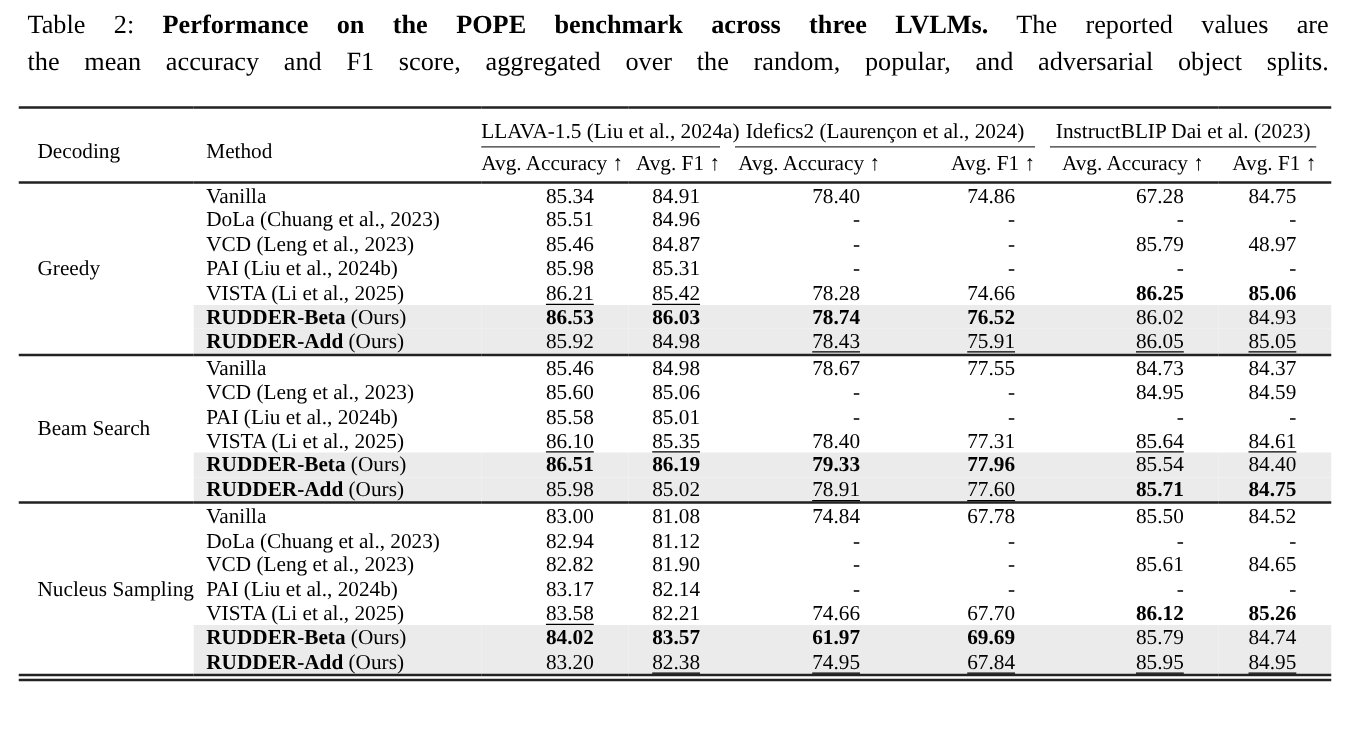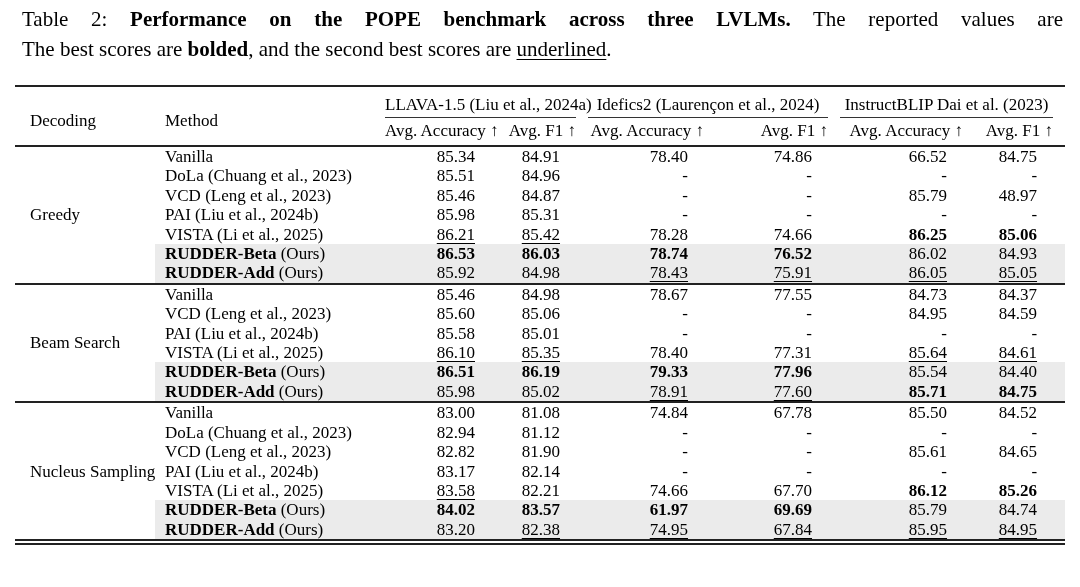--- a/index.html
+++ b/index.html
@@ -49,21 +49,21 @@
   .v-bold { font-weight: bold; }
   .v-underline { text-decoration: underline; text-underline-offset: 2.5px; text-decoration-thickness: 1px; }
 
   .bottom-rule { height: 2px; background: var(--rule); margin-top: 2px; }
 </style>
 </head>
 <body>
 
 <div class="caption" id="caption">
     <div class="cap-line flush"><span>Table 2: </span><span class="cap-bold">Performance on the POPE benchmark across three LVLMs.</span><span> The reported values are</span></div>
-    <div class="cap-line"><span>The best scores are </span><span class="cap-bold">bolded</span><span>, and the second best scores are </span><span class="cap-underline">underlined</span><span>.</span></div>
+    <div class="cap-line flush"><span>the mean accuracy and F1 score, aggregated over the random, popular, and adversarial object splits.</span></div>
   </div>
 
 <div class="tablewrap">
   <table id="results-table">
     <colgroup>
       <col style="width:140px">
       <col style="width:230px">
       <col style="width:118px">
       <col style="width:85px">
       <col style="width:128px">
@@ -95,21 +95,21 @@
       </tr>
     </thead>
   <tbody>
         <tr>
           <td rowspan="7" class="decoding-cell">Greedy</td>
           <td class="method-cell">Vanilla</td>
           <td class="val-cell"><span>85.34</span></td>
           <td class="val-cell"><span>84.91</span></td>
           <td class="val-cell"><span>78.40</span></td>
           <td class="val-cell"><span>74.86</span></td>
-          <td class="val-cell"><span>66.52</span></td>
+          <td class="val-cell"><span>67.28</span></td>
           <td class="val-cell"><span>84.75</span></td>
         </tr>
         <tr>
           <td class="method-cell">DoLa (Chuang et al., 2023)</td>
           <td class="val-cell"><span>85.51</span></td>
           <td class="val-cell"><span>84.96</span></td>
           <td class="val-cell"><span>-</span></td>
           <td class="val-cell"><span>-</span></td>
           <td class="val-cell"><span>-</span></td>
           <td class="val-cell"><span>-</span></td>

